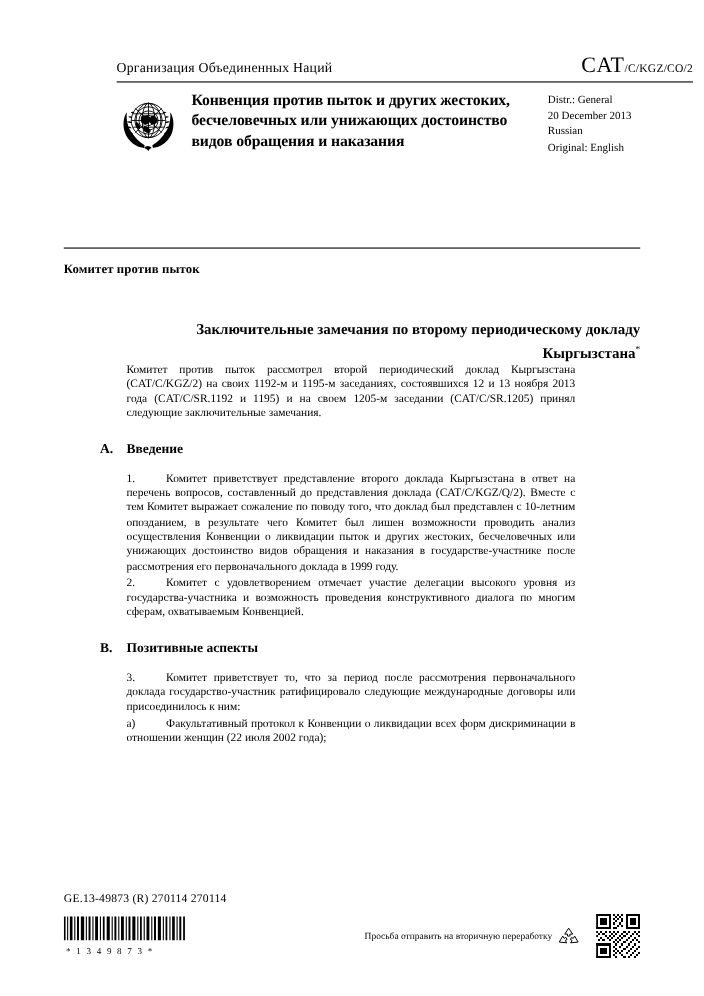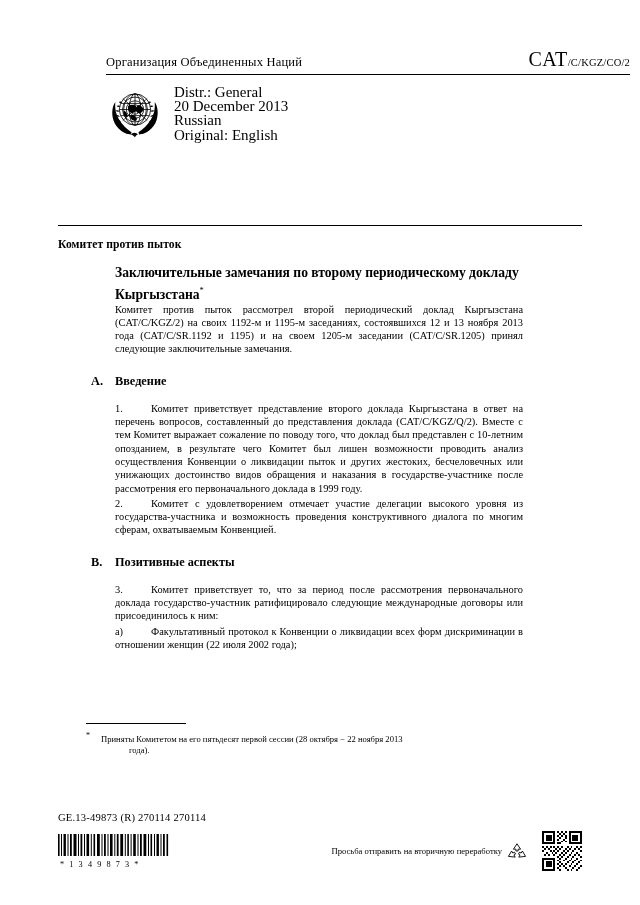--- a/index.html
+++ b/index.html
@@ -76,21 +76,21 @@
   }
   .conv-title {
     font-weight: bold;
     font-size: 14.3px;
     line-height: 19px;
     letter-spacing: -0.1px;
   }
   .distr-cell {
     width: 132px;
     flex: 0 0 132px;
-    font-size: 15px;
+    font-size: 10px;
     line-height: 14.2px;
     padding-top: 3px;
   }
 
   
   .rule-head {
     position: absolute;
     left: 58px;
     top: 225px;
     width: 524px;
@@ -109,21 +109,22 @@
     font-weight: bold;
     font-size: 11.6px;
     letter-spacing: 0.1px;
   }
 
   .doc-title {
     font-weight: bold;
     font-size: 13.6px;
     line-height: 17.5px;
     margin-left: 57px;
-    margin-top: 13px;
+    margin-top: 40px;
+    text-align: right;
   }
   .doc-title sup {
     font-size: 8.5px;
     vertical-align: super;
     font-weight: normal;
   }
 
   p.para {
     margin: 0;
     font-size: 10.4px;
@@ -289,20 +290,23 @@
                      M22 69 q5 0 7 4 q-5 1 -7 -4 z M27 76 q5 1 6 5 q-5 0 -6 -5 z
                      M33 81 q5 1 6 5 q-5 0 -6 -5 z M22 31 q4 -2 6 1 q-4 2 -6 -1 z"></path>
             <path d="M82 38 q-4 -2 -7 1 q4 2 7 -1 M84 46 q-4 -2 -8 1 q4 2 8 -1
                      M84 54 q-5 -2 -8 2 q5 1 8 -2 M82 62 q-5 -1 -8 3 q5 1 8 -3
                      M78 69 q-5 0 -7 4 q5 1 7 -4 M73 76 q-5 1 -6 5 q5 0 6 -5
                      M67 81 q-5 1 -6 5 q5 0 6 -5 M78 31 q-4 -2 -6 1 q4 2 6 -1"></path>
           </g>
         </svg>
       </div>
 
+      <div class="title-cell">
+        <div class="conv-title">Конвенция против пыток и других жестоких, бесчеловечных или унижающих достоинство видов обращения и наказания</div>
+      </div>
 
       <div class="distr-cell">
         <div>Distr.: General</div>
         <div>20 December 2013</div>
         <div>Russian</div>
         <div>Original: English</div>
       </div>
 
     </div>
   </div>
@@ -328,26 +332,20 @@
     <div class="section-head">
       <span class="sec-letter">B.</span><span>Позитивные аспекты</span>
     </div>
 
     <p class="para gap-before"><span class="pnum">3.</span><span>Комитет приветствует то, что за период после рассмотрения первоначального доклада государство-участник ратифицировало следующие международные договоры или присоединилось к ним:</span></p>
 
     <p class="para subitem"><span class="pnum">a)</span><span>Факультативный протокол к Конвенции о ликвидации всех форм дискриминации в отношении женщин (22 июля 2002 года);</span></p>
 
   </div>
 
-  <div class="footnote-area">
-    <div class="fn-rule"></div>
-    <div class="fn-text"><span class="fn-star">*</span><span>Приняты Комитетом на его пятьдесят первой сессии (28 октября − 22 ноября 2013</span>
-      <span class="fn-cont">года).</span>
-    </div>
-  </div>
 
   <div class="footer-area">
 
     <div class="gecode">GE.13-49873  (R)   270114  270114</div>
 
     <div class="footer-row">
 
       <div class="barcode-block">
         <svg class="barcode-bars" viewBox="0 0 112 22" preserveAspectRatio="none">
           <g fill="#000">

